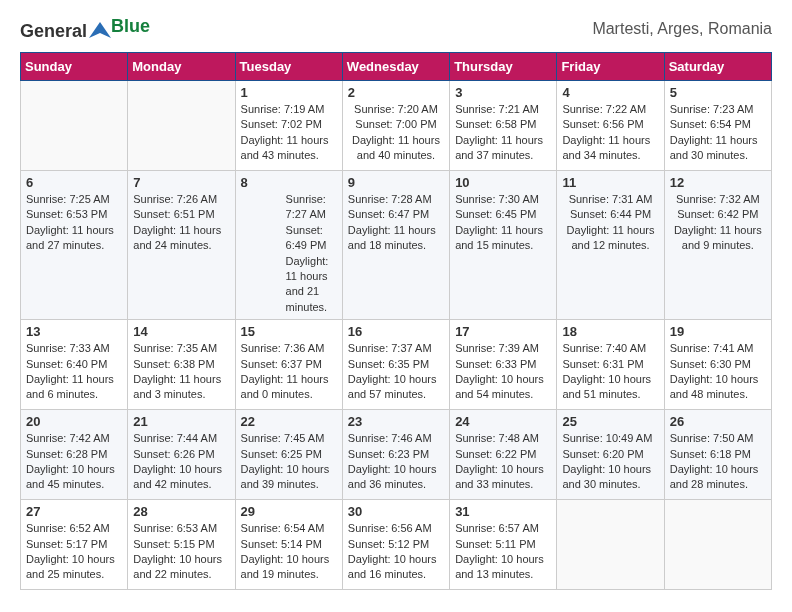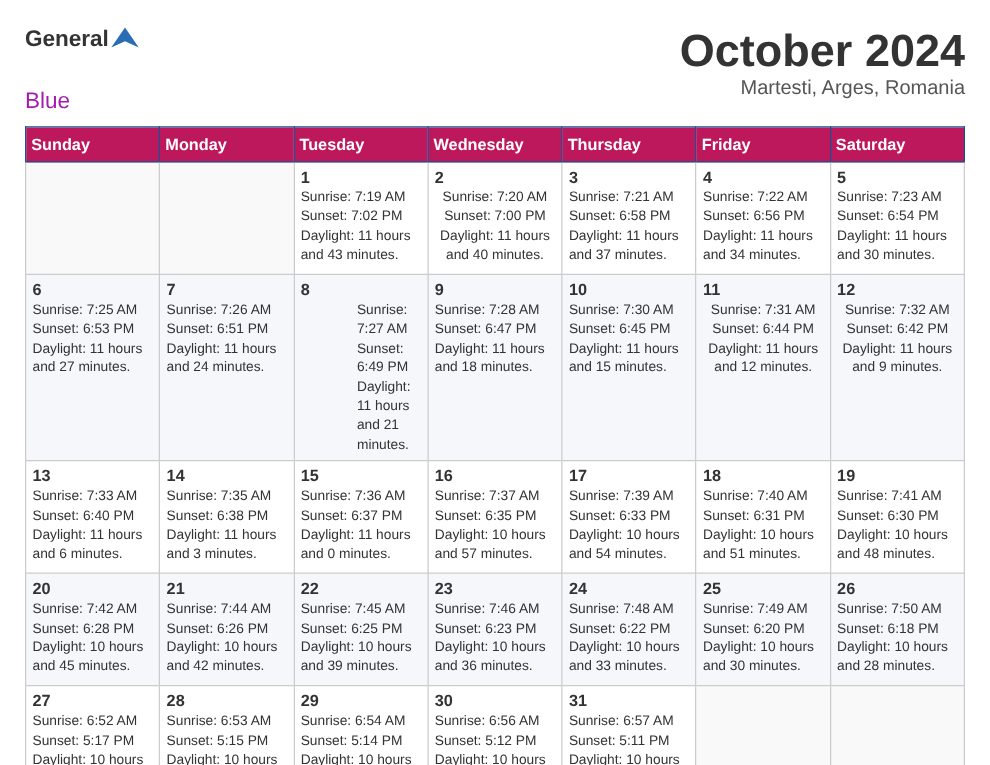--- a/index.html
+++ b/index.html
@@ -15,21 +15,21 @@
       justify-content: space-between;
       align-items: flex-start;
       margin-bottom: 10px;
     }
     .logo {
       display: flex;
       align-items: center;
       gap: 4px;
     }
     .logo-text-general { font-size: 18px; font-weight: bold; color: #333; }
-    .logo-text-blue { font-size: 18px; font-weight: normal; color: #a21caf; }
+    .logo-text-blue { font-size: 18px; font-weight: bold; color: #15803d; }
     .title-area { text-align: right; }
     .month-title { font-size: 36px; font-weight: bold; color: #333; }
     .subtitle { font-size: 16px; color: #555; }
     table {
       width: 100%;
       border-collapse: collapse;
       table-layout: fixed;
     }
     th {
       background-color: #be185d;
@@ -63,32 +63,31 @@
       color: #333;
     }
     tr:nth-child(even) td { background: #f5f7fa; }
     tr:nth-child(even) td.empty { background: #f0f2f5; }
   </style>
 </head>
 <body>
 
 <div class="header-area">
   <div class="logo">
-    <div style="display:flex;flex-direction:column;align-items:flex-start;gap:32px;">
+    <div style="display:flex;flex-direction:row;align-items:flex-start;">
       <div style="display:flex;align-items:center;">
         <span class="logo-text-general">General</span>
         <svg width="22" height="22" viewBox="0 0 22 22" style="margin-left:2px;">
           <polygon points="11,2 22,18 11,13 0,18" fill="#2a6db5"></polygon>
         </svg>
       </div>
       <span class="logo-text-blue" style="margin-top:-4px;">Blue</span>
     </div>
   </div>
   <div class="title-area">
-    <div class="month-title">October 2024</div>
     <div class="subtitle">Martesti, Arges, Romania</div>
   </div>
 </div>
 
 <table>
   <thead>
     <tr>
     <th>Sunday</th>
         <th>Monday</th>
         <th>Tuesday</th>
@@ -247,21 +246,21 @@
 Daylight: 10 hours and 36 minutes.</div>
         </td>
         <td>
           <span class="day-number">24</span>
           <div class="cell-text" style="white-space: pre-line;">Sunrise: 7:48 AM
 Sunset: 6:22 PM
 Daylight: 10 hours and 33 minutes.</div>
         </td>
         <td>
           <span class="day-number">25</span>
-          <div class="cell-text" style="white-space: pre-line;">Sunrise: 7:49 AM
+          <div class="cell-text" style="white-space: pre-line;">Sunrise: 10:49 AM
 Sunset: 6:20 PM
 Daylight: 10 hours and 30 minutes.</div>
         </td>
         <td>
           <span class="day-number">26</span>
           <div class="cell-text" style="white-space: pre-line;">Sunrise: 7:50 AM
 Sunset: 6:18 PM
 Daylight: 10 hours and 28 minutes.</div>
         </td>
       </tr>

